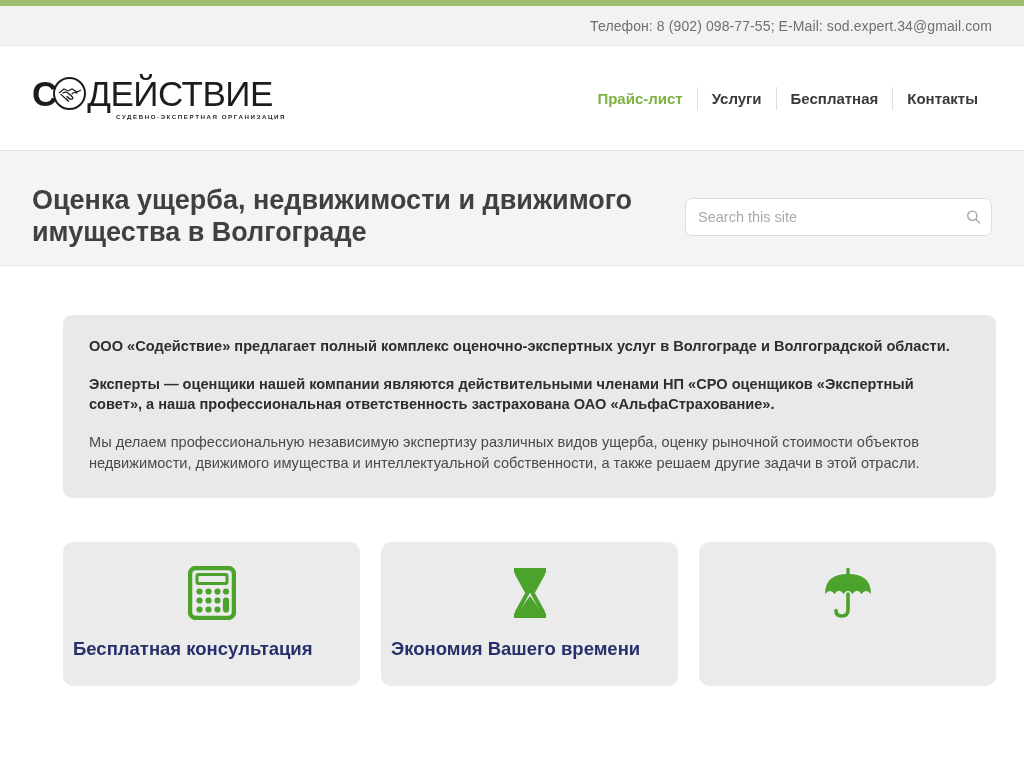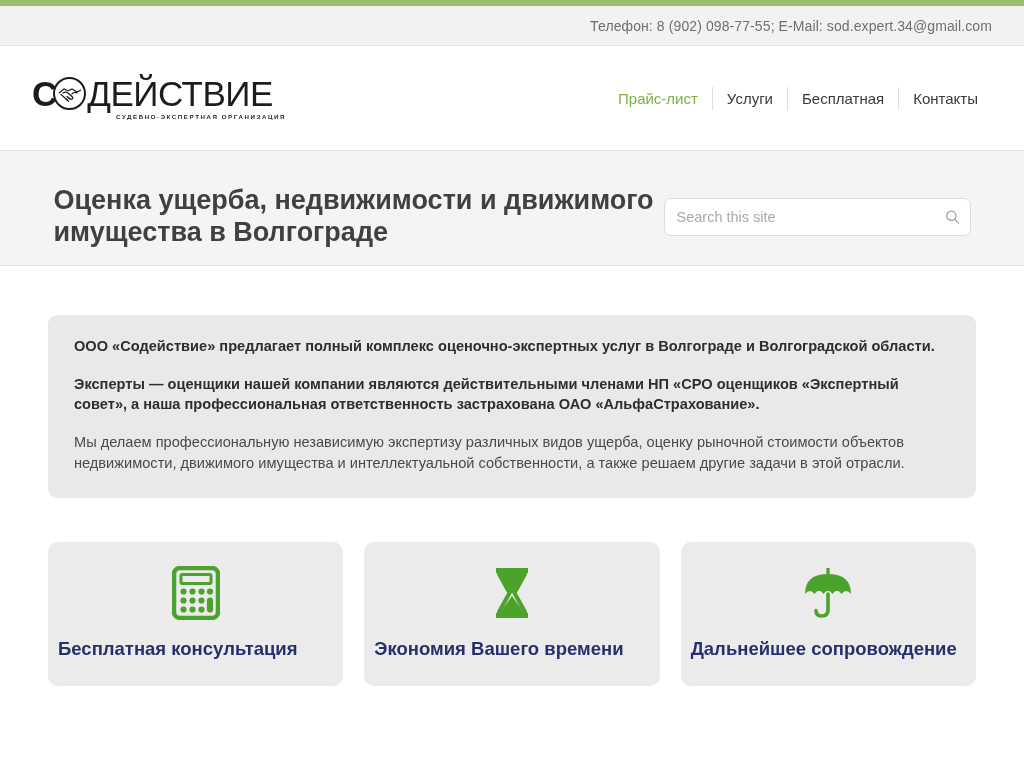--- a/index.html
+++ b/index.html
@@ -90,38 +90,38 @@
     margin-top: 2px;
     margin-left: 84px;
   }
 
   .nav {
     display: flex;
     align-items: center;
   }
   .nav-item {
     font-size: 15px;
-    font-weight: 400;
+    font-weight: 700;
     color: #3a3a3a;
     padding: 3px 14px;
     border-left: 1px solid #dedede;
     cursor: pointer;
     white-space: nowrap;
   }
   .nav-item:first-child { border-left: none; }
   .nav-item.active { color: #7cb342; }
 
   
   .title-band {
     background: #f4f4f2;
     border-bottom: 1px solid #e7e7e5;
     padding: 28px 32px 11px 32px;
     display: flex;
     align-items: center;
-    justify-content: center;
+    justify-content: space-between;
     min-height: 115px;
   }
   .page-title {
     font-size: 27px;
     font-weight: 700;
     color: #404040;
     line-height: 1.17;
     max-width: 610px;
   }
   .search-wrap {
@@ -145,22 +145,23 @@
     position: absolute;
     right: 11px;
     top: 50%;
     transform: translateY(-50%);
     pointer-events: none;
     line-height: 0;
   }
 
   
   .main {
-    padding: 0 48px;
+    padding: 0 28px;
     background: #ffffff;
+    margin-left: 35px;
   }
   .intro-box {
     margin-top: 49px;
     background: #e9e9e9;
     border-radius: 9px;
     padding: 21px 26px 24px 26px;
   }
   .intro-p {
     font-size: 14.6px;
     line-height: 1.42;
@@ -306,18 +307,17 @@
     </div>
 
     <div class="card">
       <div class="card-icon">
         <svg width="52" height="52" viewBox="0 0 52 52" aria-hidden="true">
           <rect x="24.4" y="1" width="3.2" height="6" fill="#4ca32b"></rect>
           <path d="M3 27 Q3 7 26 7 Q49 7 49 27 Q44 21 39.5 27 Q35 20.5 30.5 27 Q26 20.5 21.5 27 Q17 20.5 12.5 27 Q8 21 3 27 Z" fill="#4ca32b"></path>
           <path d="M26 27 L26 43 Q26 49 19.5 49 Q14 49 14 43.5" fill="none" stroke="#4ca32b" stroke-width="3.6" stroke-linecap="round"></path>
         </svg>
       </div>
-      <div class="card-title">Дальнейшее сопровождение</div>
     </div>
 
   </div>
 
 </div>
 
 </body></html>

